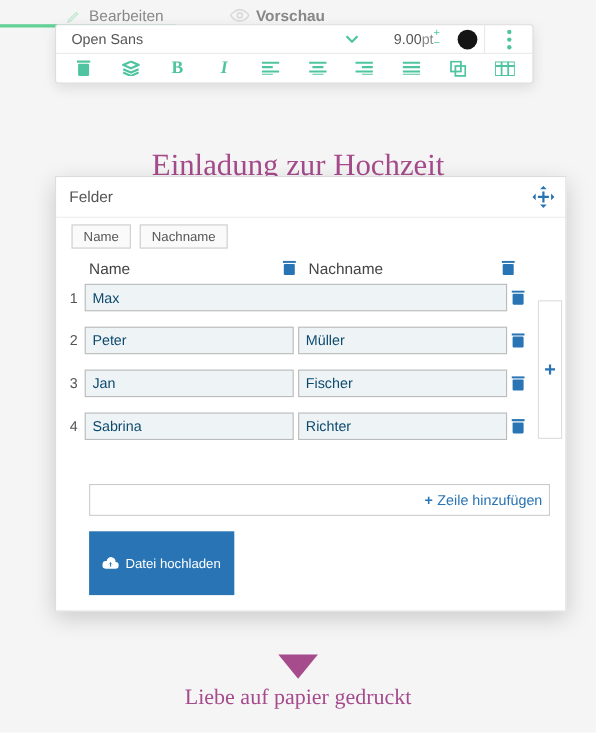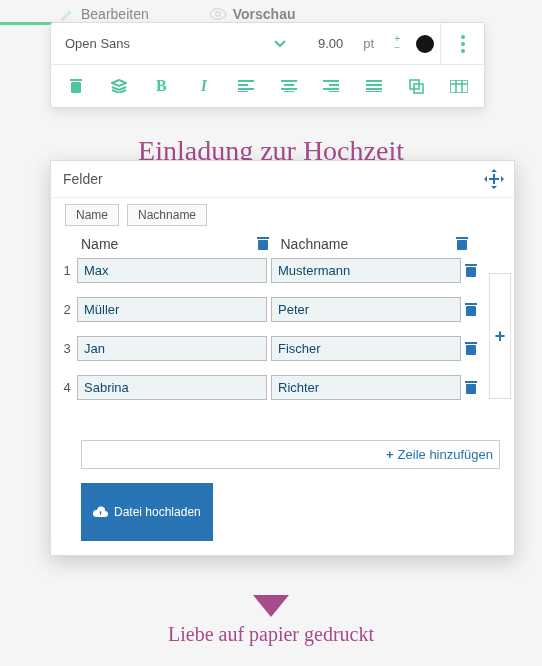--- a/index.html
+++ b/index.html
@@ -43,41 +43,41 @@
     width: 435px;
     background: #fff;
     border: 1px solid #ddd;
     border-radius: 3px;
     box-shadow: 0 4px 12px rgba(0,0,0,0.1);
     z-index: 5;
   }
   .toolbar-row {
     display: flex;
     align-items: center;
-    height: 42px;
+    height: 26px;
   }
   .toolbar-row.first {
     border-bottom: 1px solid #e8e8e8;
   }
   .font-select {
     flex: 1;
     display: flex;
     align-items: center;
     justify-content: space-between;
     padding: 0 14px;
     color: #555;
     font-size: 13px;
     cursor: pointer;
   }
   .font-select svg { stroke: #4fc4a0; }
   .size-group {
     display: flex;
     align-items: center;
     padding: 0 10px;
-    gap: 20px;
+    gap: 0;
     color: #555;
     font-size: 13px;
   }
   .size-value { width: 32px; text-align: right; }
   .size-unit { color: #888; }
   .spinner { display: flex; flex-direction: column; gap: 1px; color:#46c7a8; font-size:10px; line-height:8px; cursor:pointer; }
   .color-swatch {
     width: 30px;
     display: flex;
     align-items: center;
@@ -388,32 +388,31 @@
       </span>
     </div>
     <div style="width:26px;"></div>
   </div>
 
   <div class="data-rows">
     <div class="rows-col">
       <div class="data-row">
         <div class="rownum">1</div>
         <input class="cell-input" value="Max" style="">
-        <input class="cell-input" value="Mustermann" style="">
         <span class="row-trash">
           <svg width="12" height="14" viewBox="0 0 12 14" fill="#2874b4">
               <rect x="1" y="3" width="10" height="10" rx="1"></rect>
               <rect x="0" y="0" width="12" height="2"></rect>
             </svg>
         </span>
       </div>
       <div class="data-row">
         <div class="rownum">2</div>
+        <input class="cell-input" value="Peter" style="">
         <input class="cell-input" value="Müller" style="">
-        <input class="cell-input" value="Peter" style="">
         <span class="row-trash">
           <svg width="12" height="14" viewBox="0 0 12 14" fill="#2874b4">
               <rect x="1" y="3" width="10" height="10" rx="1"></rect>
               <rect x="0" y="0" width="12" height="2"></rect>
             </svg>
         </span>
       </div>
       <div class="data-row">
         <div class="rownum">3</div>
         <input class="cell-input" value="Jan" style="">

